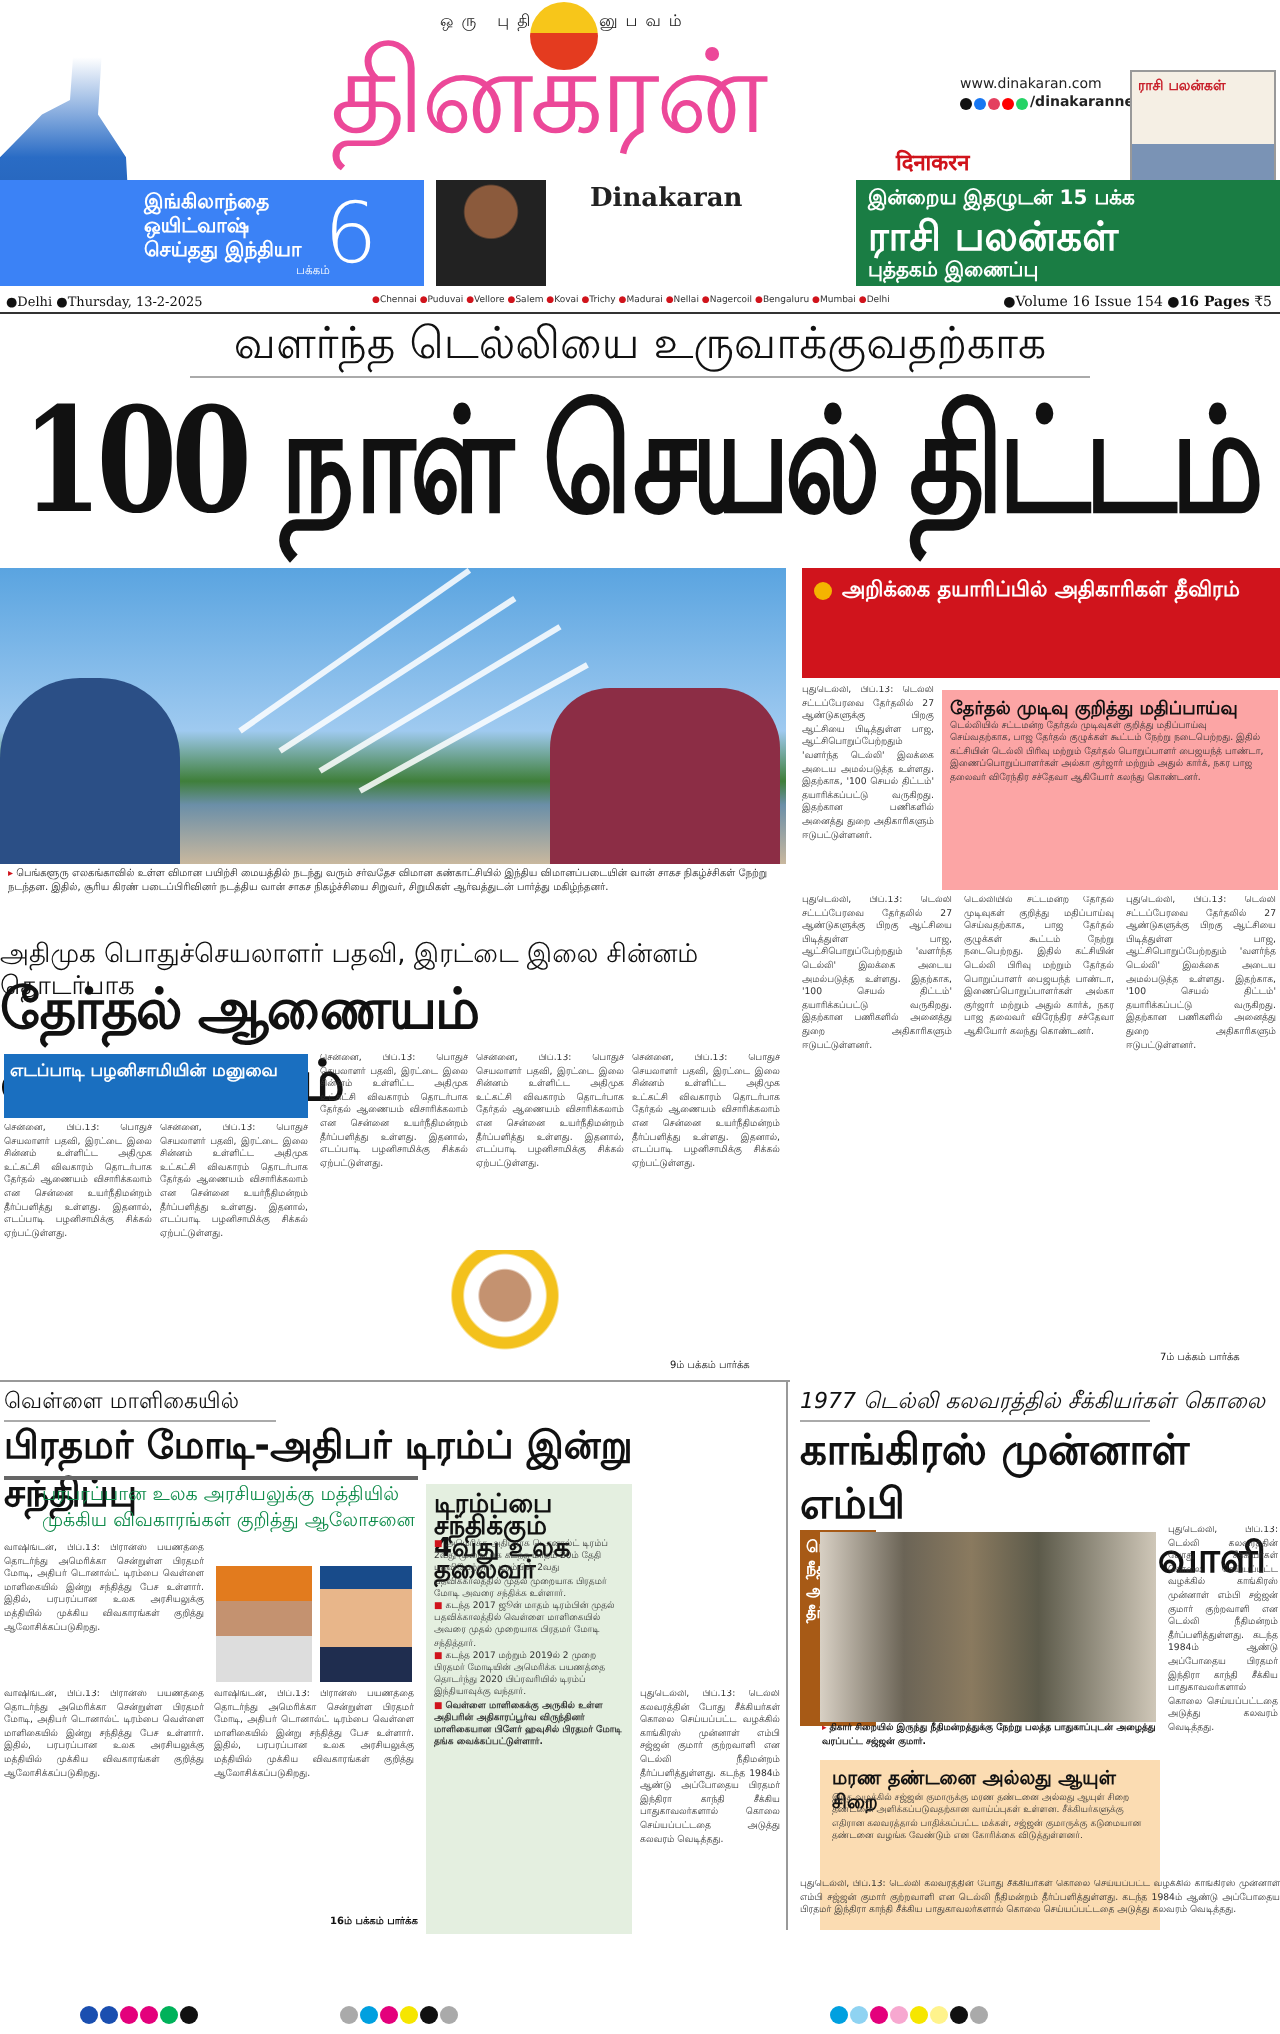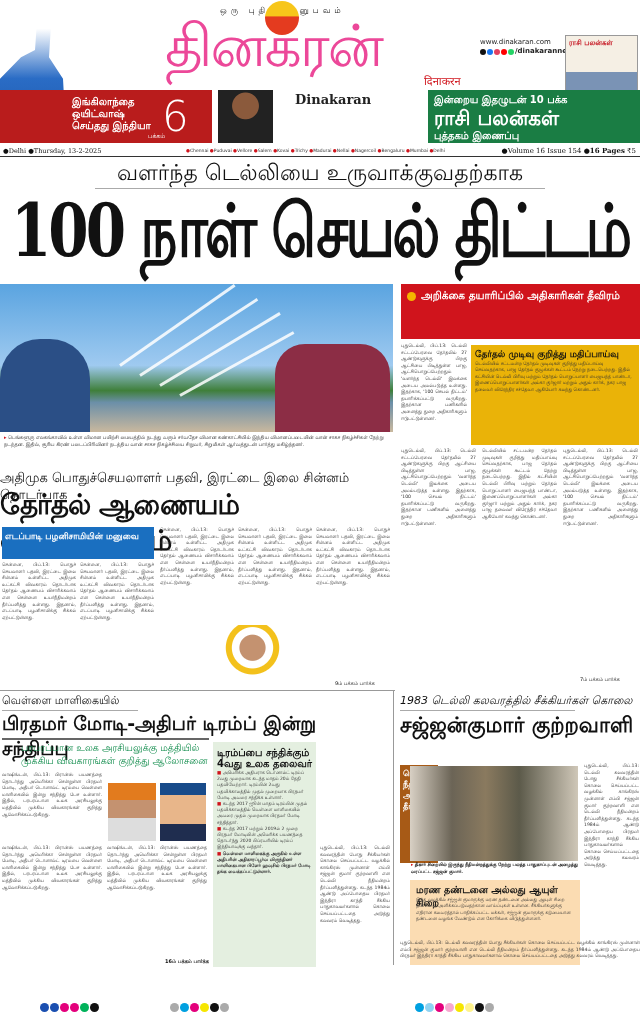--- a/index.html
+++ b/index.html
@@ -7,23 +7,23 @@
 .abs{position:absolute}
 .mast{left:0;top:0;width:640px;height:145px}
 .logo{left:165px;top:2px;width:300px;height:120px}
 .logo .tag{position:absolute;left:55px;top:4px;font-size:8px;letter-spacing:4px;color:#222}
 .logo .name{position:absolute;left:0;top:10px;font-size:58px;font-weight:normal;color:#ec4899;font-family:"DejaVu Serif",serif;letter-spacing:-2px}
 .logo .sub{position:absolute;left:130px;top:90px;font-size:13px;font-weight:bold;color:#222;font-family:"DejaVu Serif",serif}
 .sun{left:265px;top:1px;width:34px;height:34px;border-radius:50%;background:linear-gradient(#f7c61a 45%,#e43b1f 46%)}
 .web{left:480px;top:38px;font-size:7px;font-weight:normal;color:#222;line-height:9px}
 .social{display:flex;gap:1px;align-items:center}
 .social span{display:inline-block;width:6px;height:6px;border-radius:50%}
-.hindi{left:424px;top:73px;font-size:11px;font-weight:normal;color:#d0141c}
+.hindi{left:448px;top:73px;font-size:11px;font-weight:bold;color:#d0141c}
 .teaser{top:90px;height:53px;color:#fff}
-.t1{left:0;width:212px;background:#b91c1c}
+.t1{left:0;width:212px;background:#3b82f6}
 .t1 .txt{position:absolute;left:72px;top:6px;font-size:10px;font-weight:bold;line-height:12px}
 .t1 .num,.t2 .num{position:absolute;font-size:42px;font-weight:300;line-height:42px}
 .t1 .num{left:162px;top:6px}
 .pg{position:absolute;font-size:6px}
 .t2{left:215px;width:207px;background:#6f849f}
 .t2 .txt{position:absolute;left:60px;top:6px;font-size:9px;font-weight:bold;line-height:11px}
 .t2 .num{left:170px;top:6px}
 .t3{left:428px;width:212px;background:#1a7d44}
 .t3 .l1{position:absolute;left:6px;top:4px;font-size:10px;font-weight:bold}
 .t3 .l2{position:absolute;left:6px;top:16px;font-size:20px;font-weight:bold}
@@ -40,37 +40,37 @@
 .kicker{left:0;top:160px;width:640px;text-align:center;font-size:22px;color:#111}
 .kline{left:95px;top:188px;width:450px;border-top:1px solid #aaa}
 .banner{left:0;top:188px;width:640px;text-align:center;font-size:58px;font-weight:bold;font-family:"DejaVu Serif",serif;letter-spacing:-3px;transform:scaleY(1.25);transform-origin:top}
 .photo1{left:0;top:284px;width:393px;height:148px;background:linear-gradient(180deg,#5aa4e0 0%,#9fcaf0 55%,#3f7f3a 72%,#6b8fa8 80%,#c9b89e 100%)}
 .smoke{position:absolute;border-top:3px solid rgba(255,255,255,.85);transform-origin:left}
 .cap1{left:4px;top:434px;width:388px;font-size:5px;line-height:7px;color:#222}
 .cap1 .arr{color:#d0141c}
 .redbox{left:401px;top:284px;width:239px;height:55px;background:#d0141c;color:#fff;padding:3px 6px;font-size:10.5px;font-weight:bold;line-height:16px}
 .redbox .dot{display:inline-block;width:9px;height:9px;border-radius:50%;background:#f4b400;margin-right:5px;vertical-align:middle}
 .col{font-size:4.6px;line-height:6.6px;color:#333;text-align:justify;overflow:hidden}
-.pinkbox{left:471px;top:345px;width:168px;height:100px;background:#eab308}
+.pinkbox{left:471px;top:345px;width:168px;height:100px;background:#fca5a5}
 .pinkbox .h{position:absolute;left:4px;top:4px;font-size:9px;font-weight:bold}
 .pinkbox .b{position:absolute;left:4px;top:16px;width:160px;font-size:4.6px;line-height:6.4px;color:#333}
 .sub2{left:0;top:470px;width:395px;font-size:13px}
 .head2{left:0;top:488px;width:395px;font-size:28px;font-weight:bold;font-family:"DejaVu Serif",serif;letter-spacing:-1px}
 .bluebox{left:2px;top:527px;width:152px;height:32px;background:#1a6fc0;color:#fff;font-size:8.5px;font-weight:bold;line-height:13px;padding:3px}
 .eps{left:225px;top:625px;width:55px;height:65px;background:radial-gradient(circle at 50% 35%,#c49270 0 25%,#fff 27% 40%,#f3c11c 42% 52%,#fff 54%)}
 .hr1{left:0;top:690px;width:395px;border-top:1px solid #999}
 .wh{left:2px;top:694px;font-size:11px}
 .wh-line{left:2px;top:710px;width:136px;border-top:1px solid #aaa}
 .modi{left:2px;top:712px;width:385px;font-size:19px;font-weight:bold}
 .gline{left:2px;top:738px;width:207px;border-top:2px solid #666}
 .greenhead{left:21px;top:741px;width:200px;font-size:9.5px;font-weight:normal;color:#0e8b4a;line-height:13px}
 .pmodi{left:108px;top:783px;width:48px;height:58px;background:linear-gradient(#e27b1e 0 30%,#c49270 30% 60%,#ddd 60%)}
 .ptrump{left:160px;top:783px;width:46px;height:58px;background:linear-gradient(#184b8a 0 20%,#e8b68a 20% 70%,#1f2d4f 70%)}
 .greenbox{left:213px;top:742px;width:103px;height:225px;background:#e4efe0}
-.greenbox .h{position:absolute;left:4px;top:5px;font-size:10px;font-weight:bold;line-height:11px}
+.greenbox .h{position:absolute;left:4px;top:5px;font-size:13px;font-weight:bold;line-height:11px}
 .greenbox .b{position:absolute;left:4px;top:28px;width:96px;font-size:4.5px;line-height:6.2px;color:#333}
 .sq{color:#d0141c}
 .vsep{left:393px;top:690px;height:275px;border-left:1px solid #999}
 .sikh{left:400px;top:694px;font-size:11px;font-style:italic}
 .sikh-line{left:400px;top:710px;width:175px;border-top:1px solid #aaa}
 .cong{left:400px;top:711px;width:240px;font-size:21px;font-weight:bold;line-height:27px;font-family:"DejaVu Serif",serif}
 .brown{left:400px;top:765px;width:38px;height:98px;background:#a75a16;color:#fff;font-size:8px;font-weight:bold;line-height:11px;padding:3px}
 .photo2{left:410px;top:766px;width:168px;height:95px;background:linear-gradient(90deg,#d8d0c4 0,#6b6456 25%,#8a7a5f 45%,#5c5a4a 65%,#cfc7b8 100%)}
 .cap2{left:411px;top:862px;width:170px;font-size:4.5px;line-height:6.5px}
 .peach{left:410px;top:880px;width:170px;height:85px;background:#fbdcb2}
@@ -110,21 +110,21 @@
     <div class="txt">
       <div>இங்கிலாந்தை</div>
       <div>ஒயிட்வாஷ்</div>
       <div>செய்தது இந்தியா</div>
     </div>
     <span class="num">6</span>
     <span class="pg" style="left:148px;top:42px">பக்கம்</span>
   </div>
   <div class="abs seeman"></div>
   <div class="abs teaser t3">
-    <span class="l1">இன்றைய இதழுடன் 10 பக்க</span>
+    <span class="l1">இன்றைய இதழுடன் 15 பக்க</span>
     <span class="l2">ராசி பலன்கள்</span>
     <span class="l3">புத்தகம் இணைப்பு</span>
   </div>
 </div>
 
 <div class="abs dateline">
   <span class="l"><span>●Delhi</span> <span>●Thursday, 13-2-2025</span></span>
   <span class="c">
     <b>●</b><span>Chennai</span> <b>●</b><span>Puduvai</span> <b>●</b><span>Vellore</span> <b>●</b><span>Salem</span> <b>●</b><span>Kovai</span> <b>●</b><span>Trichy</span> <b>●</b><span>Madurai</span> <b>●</b><span>Nellai</span> <b>●</b><span>Nagercoil</span> <b>●</b><span>Bengaluru</span> <b>●</b><span>Mumbai</span> <b>●</b><span>Delhi</span>
   </span>
@@ -193,23 +193,24 @@
   </div>
   <div class="b">
     <p><span class="sq">■ </span><span>அமெரிக்க அதிபராக டொனால்ட் டிரம்ப் 2வது முறையாக கடந்த மாதம் 20ம் தேதி பதவியேற்றார். டிரம்பின் 2வது பதவிக்காலத்தில் முதல் முறையாக பிரதமர் மோடி அவரை சந்திக்க உள்ளார்.</span></p>
     <p><span class="sq">■ </span><span>கடந்த 2017 ஜூன் மாதம் டிரம்பின் முதல் பதவிக்காலத்தில் வெள்ளை மாளிகையில் அவரை முதல் முறையாக பிரதமர் மோடி சந்தித்தார்.</span></p>
     <p><span class="sq">■ </span><span>கடந்த 2017 மற்றும் 2019ல் 2 முறை பிரதமர் மோடியின் அமெரிக்க பயணத்தை தொடர்ந்து 2020 பிப்ரவரியில் டிரம்ப் இந்தியாவுக்கு வந்தார்.</span></p>
     <p><span class="sq">■ </span><b>வெள்ளை மாளிகைக்கு அருகில் உள்ள அதிபரின் அதிகாரப்பூர்வ விருந்தினர் மாளிகையான பிளேர் ஹவுசில் பிரதமர் மோடி தங்க வைக்கப்பட்டுள்ளார்.</b></p>
   </div>
 </div>
 
 <div class="abs vsep"></div>
-<div class="abs sikh">1983 டெல்லி கலவரத்தில் சீக்கியர்கள் கொலை</div>
+<div class="abs sikh">1977 டெல்லி கலவரத்தில் சீக்கியர்கள் கொலை</div>
 <div class="abs sikh-line"></div>
 <div class="abs cong">
+  <div>காங்கிரஸ் முன்னாள் எம்பி</div>
   <div>சஜ்ஜன்குமார் குற்றவாளி</div>
 </div>
 <div class="abs brown">
   <div>டெல்லி</div>
   <div>நீதிமன்றம்</div>
   <div>அதிரடி தீர்ப்பு</div>
 </div>
 <div class="abs photo2"></div>
 <div class="abs cap2"><span class="sq">▸ </span><b>திகார் சிறையில் இருந்து நீதிமன்றத்துக்கு நேற்று பலத்த பாதுகாப்புடன் அழைத்து வரப்பட்ட சஜ்ஜன் குமார்.</b></div>
 <div class="abs col" style="left:584px;top:763px;width:55px;height:200px">புதுடெல்லி, பிப்.13: டெல்லி கலவரத்தின் போது சீக்கியர்கள் கொலை செய்யப்பட்ட வழக்கில் காங்கிரஸ் முன்னாள் எம்பி சஜ்ஜன் குமார் குற்றவாளி என டெல்லி நீதிமன்றம் தீர்ப்பளித்துள்ளது. கடந்த 1984ம் ஆண்டு அப்போதைய பிரதமர் இந்திரா காந்தி சீக்கிய பாதுகாவலர்களால் கொலை செய்யப்பட்டதை அடுத்து கலவரம் வெடித்தது.</div>

